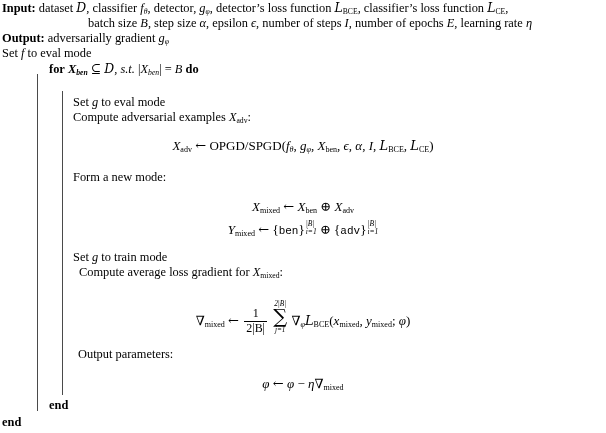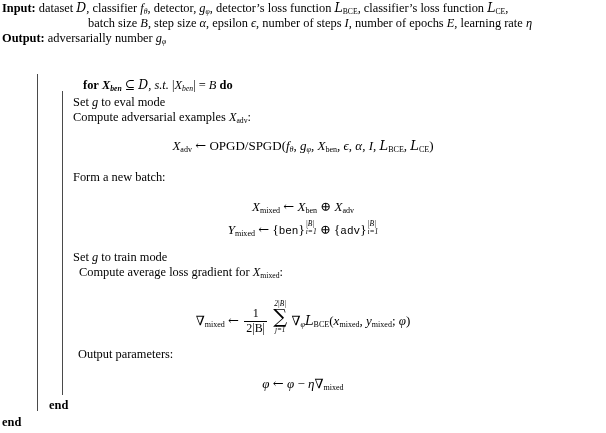--- a/index.html
+++ b/index.html
@@ -127,49 +127,52 @@
 
   <div class="row" style="left:2px; top:1px;">
     <span class="kw">Input:</span><span> <span>dataset </span><span class="cal">D</span><span>, classifier </span><span class="m">f</span><sub class="it">θ</sub><span>, detector, </span><span class="m">g</span><sub class="it">φ</sub><span>, detector’s loss function </span><span class="cal">L</span><sub>BCE</sub><span>, classifier’s loss function </span><span class="cal">L</span><sub>CE</sub><span>,</span></span>
   </div>
 
   <div class="row" style="left:40px; top:16px;padding-left:48px;">
     <span>batch size </span><span class="m">B</span><span>, step size </span><span class="m">α</span><span>, epsilon </span><span class="m">ϵ</span><span>, number of steps </span><span class="m">I</span><span>, number of epochs </span><span class="m">E</span><span>, learning rate </span><span class="m">η</span>
   </div>
 
   <div class="row" style="left:2px; top:31px;">
-    <span class="kw">Output:</span> <span>adversarially number </span><span class="m">g</span><sub class="it">φ</sub>
-  </div>
-
+    <span class="kw">Output:</span> <span>adversarially gradient </span><span class="m">g</span><sub class="it">φ</sub>
+  </div>
+
+  <div class="row" style="left:2px; top:46px;">
+    <span>Set </span><span class="m">f</span><span> to eval mode</span>
+  </div>
 
 
   <div class="rule" style="left:37px; top:74px; height:337px;"></div>
 
-  <div class="row" style="left:49px; top:78px;margin-left:34px;">
+  <div class="row" style="left:49px; top:62px;">
     <span class="kw">for</span> <span class="m kw">X</span><sub class="it kw">ben</sub><span> ⊆ </span><span class="cal">D</span><span>, </span><span class="m">s.t.</span><span> |</span><span class="m">X</span><sub class="it">ben</sub><span>|</span><span> = </span><span class="m">B</span> <span class="kw">do</span>
   </div>
 
   <div class="rule" style="left:62px; top:91px; height:304px;"></div>
 
   <div class="row" style="left:73px; top:95px;">
     <span>Set </span><span class="m">g</span><span> to eval mode</span>
   </div>
 
   <div class="row" style="left:73px; top:110px;">
     <span>Compute adversarial examples </span><span class="m">X</span><sub>adv</sub><span>:</span>
   </div>
 
   <div class="eq" style="top:138px;">
     <span class="m">X</span><sub>adv</sub>
     <span class="arrow">←</span>
     <span class="mu">OPGD/SPGD(</span><span class="m">f</span><sub class="it">θ</sub><span>, </span><span class="m">g</span><sub class="it">φ</sub><span>, </span><span class="m">X</span><sub>ben</sub><span>, </span><span class="m">ϵ</span><span>, </span><span class="m">α</span><span>, </span><span class="m">I</span><span>, </span><span class="cal">L</span><sub>BCE</sub><span>, </span><span class="cal">L</span><sub>CE</sub><span>)</span>
   </div>
 
   <div class="row" style="left:73px; top:170px;">
-    <span>Form a new batch:</span>
+    <span>Form a new mode:</span>
   </div>
 
   <div class="eq" style="top:199px;">
     <span class="m">X</span><sub>mixed</sub>
     <span class="arrow">←</span>
     <span class="m">X</span><sub>ben</sub>
     <span class="arrow">⊕</span>
     <span class="m">X</span><sub>adv</sub>
   </div>
 

